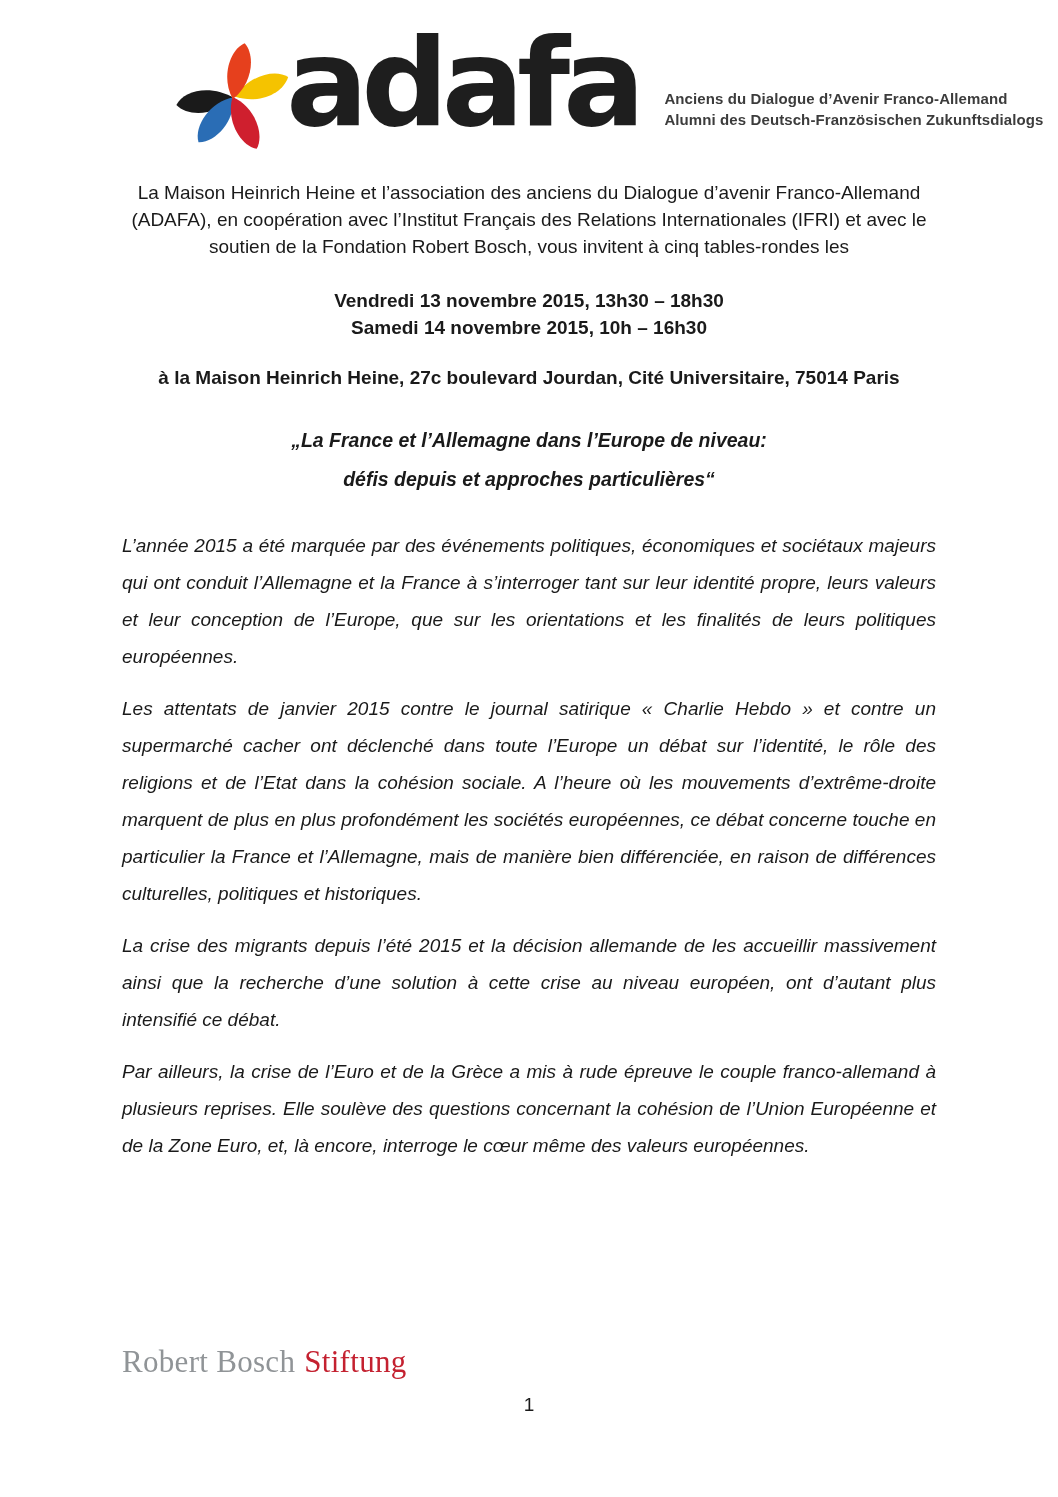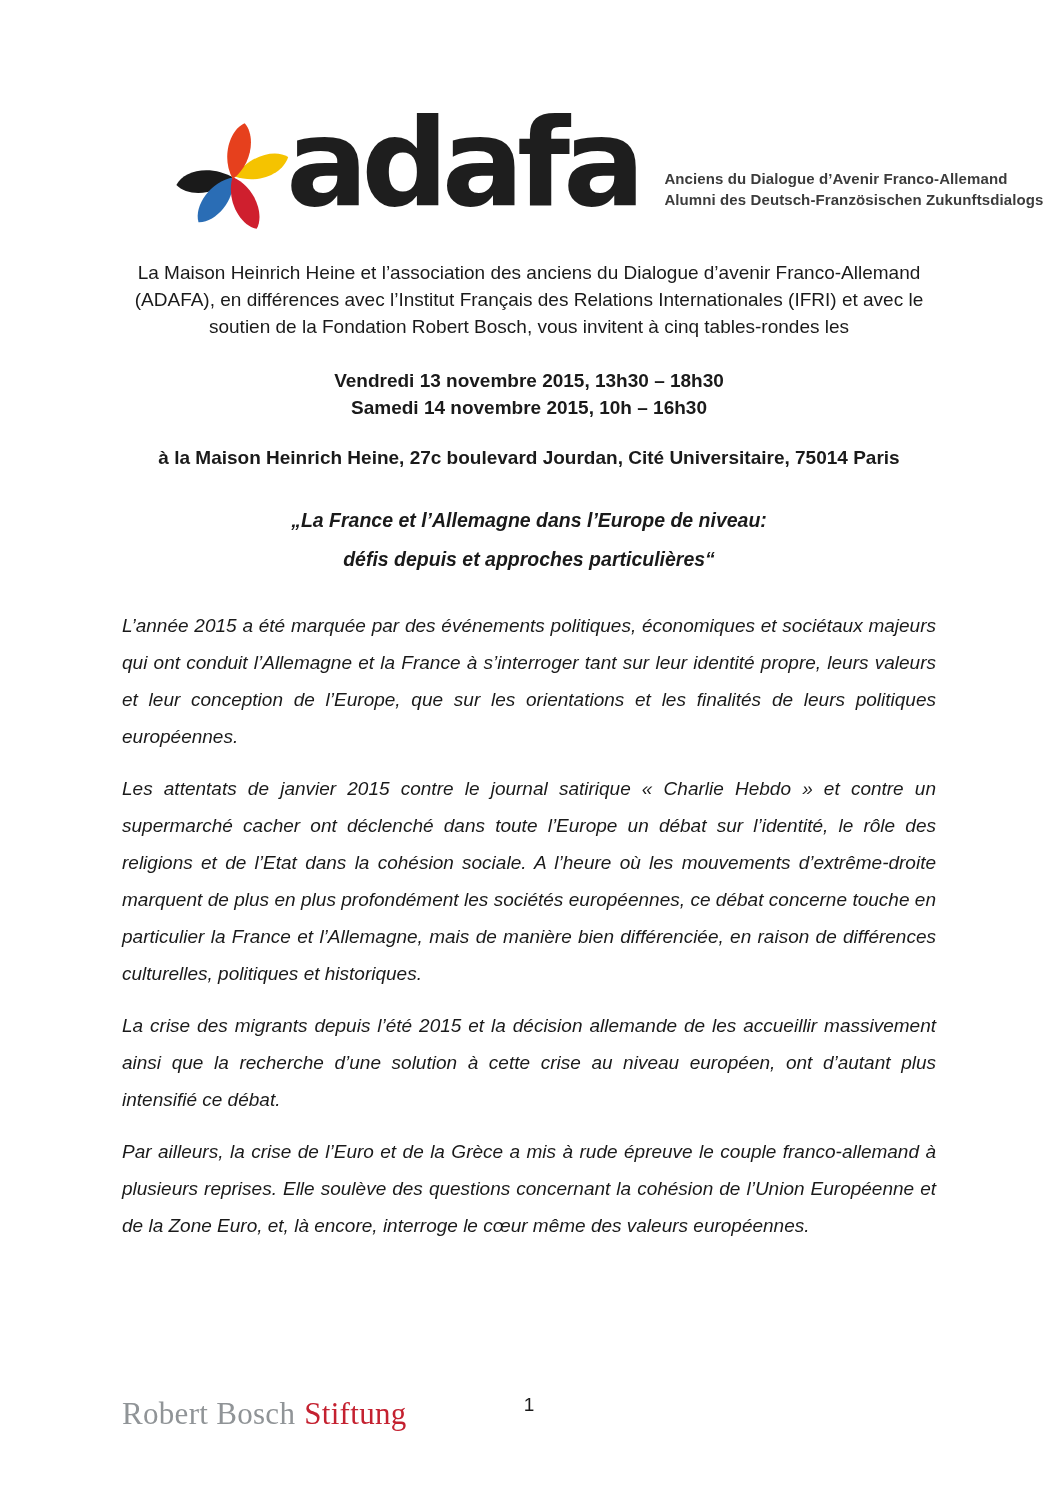--- a/index.html
+++ b/index.html
@@ -11,21 +11,21 @@
     font-family: "Liberation Sans", sans-serif;
     color: #1a1a1a;
   }
   .page {
     position: relative;
     width: 1058px;
     height: 1497px;
     margin: 0 auto;
     background: #ffffff;
     box-sizing: border-box;
-    padding: 116px 122px 0 122px;
+    padding: 36px 122px 0 122px;
     overflow: hidden;
   }
 
   
   .logo-row {
     display: flex;
     align-items: flex-start;
     margin-left: 52px;
     height: 132px;
   }
@@ -104,21 +104,21 @@
     margin: 0 0 15px 0;
     font-size: 19px;
     line-height: 37px;
     text-align: justify;
   }
 
   
   .bosch-logo {
     position: absolute;
     left: 122px;
-    top: 1396px;
+    top: 1344px;
     font-family: "Liberation Serif", serif;
     font-size: 31px;
     letter-spacing: 0.3px;
     white-space: nowrap;
   }
   .bosch-gray { color: #909497; }
   .bosch-red  { color: #c42130; margin-left: 9px; }
   .page-number {
     position: absolute;
     left: 0;
@@ -152,21 +152,21 @@
       </svg>
     </span>
     <span class="logo-wordmark">adafa</span>
     <span class="logo-tagline">
       <span>Anciens du Dialogue d’Avenir Franco-Allemand</span>
       <span>Alumni des Deutsch-Französischen Zukunftsdialogs</span>
     </span>
   </header>
 
 
-  <p class="intro">La Maison Heinrich Heine et l’association des anciens du Dialogue d’avenir Franco-Allemand (ADAFA), en différences avec l’Institut Français des Relations Internationales (IFRI) et avec le soutien de la Fondation Robert Bosch, vous invitent à cinq tables-rondes les</p>
+  <p class="intro">La Maison Heinrich Heine et l’association des anciens du Dialogue d’avenir Franco-Allemand (ADAFA), en coopération avec l’Institut Français des Relations Internationales (IFRI) et avec le soutien de la Fondation Robert Bosch, vous invitent à cinq tables-rondes les</p>
 
   <p class="dates">
     <span>Vendredi 13 novembre 2015, 13h30 – 18h30</span>
     <span>Samedi 14 novembre 2015, 10h – 16h30</span>
   </p>
 
   <p class="venue">à la Maison Heinrich Heine, 27c boulevard Jourdan, Cité Universitaire, 75014 Paris</p>
 
   <div class="subject">
     <div>„La France et l’Allemagne dans l’Europe de niveau:</div>

